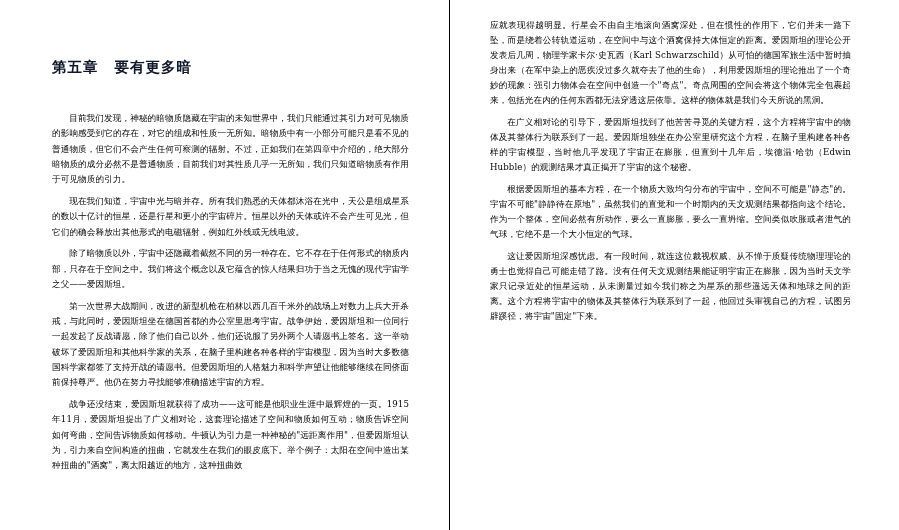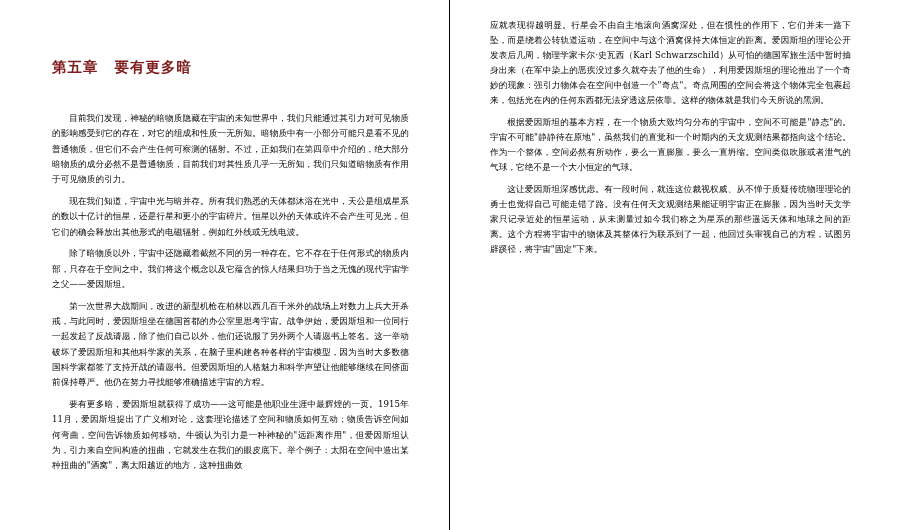--- a/index.html
+++ b/index.html
@@ -38,21 +38,21 @@
   .page-right {
     width: 449px;
     padding: 18px 48px 20px 40px;
   }
   .chapter-head {
     font-family: "DejaVu Serif", "Liberation Serif", serif;
     font-size: 14.5px;
     font-weight: bold;
     letter-spacing: 1px;
     margin: 0 0 34px 0;
-    color: #7f1d1d;
+    color: #0f172a;
   }
   .chapter-head .chap-num {
     margin-right: 16px;
   }
   p.body-text {
     font-family: "DejaVu Serif", "Liberation Serif", serif;
     font-size: 8.6px;
     line-height: 15.1px;
     text-align: justify;
     text-justify: inter-ideograph;
@@ -74,24 +74,25 @@
 <div class="book-spread">
 
   <div class="page page-left">
     <h1 class="chapter-head">
       <span class="chap-num">第五章</span><span class="chap-title">要有更多暗</span>
     </h1>
     <p class="body-text">目前我们发现，神秘的暗物质隐藏在宇宙的未知世界中，我们只能通过其引力对可见物质的影响感受到它的存在，对它的组成和性质一无所知。暗物质中有一小部分可能只是看不见的普通物质，但它们不会产生任何可察测的辐射。不过，正如我们在第四章中介绍的，绝大部分暗物质的成分必然不是普通物质，目前我们对其性质几乎一无所知，我们只知道暗物质有作用于可见物质的引力。</p>
     <p class="body-text">现在我们知道，宇宙中光与暗并存。所有我们熟悉的天体都沐浴在光中，天公是组成星系的数以十亿计的恒星，还是行星和更小的宇宙碎片。恒星以外的天体或许不会产生可见光，但它们的确会释放出其他形式的电磁辐射，例如红外线或无线电波。</p>
     <p class="body-text">除了暗物质以外，宇宙中还隐藏着截然不同的另一种存在。它不存在于任何形式的物质内部，只存在于空间之中。我们将这个概念以及它蕴含的惊人结果归功于当之无愧的现代宇宙学之父——爱因斯坦。</p>
     <p class="body-text">第一次世界大战期间，改进的新型机枪在柏林以西几百千米外的战场上对数力上兵大开杀戒，与此同时，爱因斯坦坐在德国首都的办公室里思考宇宙。战争伊始，爱因斯坦和一位同行一起发起了反战请愿，除了他们自己以外，他们还说服了另外两个人请愿书上签名。这一举动破坏了爱因斯坦和其他科学家的关系，在脑子里构建各种各样的宇宙模型，因为当时大多数德国科学家都签了支持开战的请愿书。但爱因斯坦的人格魅力和科学声望让他能够继续在同侪面前保持尊严。他仍在努力寻找能够准确描述宇宙的方程。</p>
-    <p class="body-text">要有更多暗，爱因斯坦就获得了成功——这可能是他职业生涯中最辉煌的一页。1915年11月，爱因斯坦提出了广义相对论，这套理论描述了空间和物质如何互动；物质告诉空间如何弯曲，空间告诉物质如何移动。牛顿认为引力是一种神秘的"远距离作用"，但爱因斯坦认为，引力来自空间构造的扭曲，它就发生在我们的眼皮底下。举个例子：太阳在空间中造出某种扭曲的"酒窝"，离太阳越近的地方，这种扭曲效</p>
+    <p class="body-text">战争还没结束，爱因斯坦就获得了成功——这可能是他职业生涯中最辉煌的一页。1915年11月，爱因斯坦提出了广义相对论，这套理论描述了空间和物质如何互动；物质告诉空间如何弯曲，空间告诉物质如何移动。牛顿认为引力是一种神秘的"远距离作用"，但爱因斯坦认为，引力来自空间构造的扭曲，它就发生在我们的眼皮底下。举个例子：太阳在空间中造出某种扭曲的"酒窝"，离太阳越近的地方，这种扭曲效</p>
   </div>
 
   <div class="gutter"></div>
 
   <div class="page page-right">
     <p class="body-text">应就表现得越明显。行星会不由自主地滚向酒窝深处，但在惯性的作用下，它们并未一路下坠，而是绕着公转轨道运动，在空间中与这个酒窝保持大体恒定的距离。爱因斯坦的理论公开发表后几周，物理学家卡尔·史瓦西（Karl Schwarzschild）从可怕的德国军旅生活中暂时抽身出来（在军中染上的恶疾没过多久就夺去了他的生命），利用爱因斯坦的理论推出了一个奇妙的现象：强引力物体会在空间中创造一个"奇点"。奇点周围的空间会将这个物体完全包裹起来，包括光在内的任何东西都无法穿透这层依靠。这样的物体就是我们今天所说的黑洞。</p>
+    <p class="body-text">在广义相对论的引导下，爱因斯坦找到了他苦苦寻觅的关键方程，这个方程将宇宙中的物体及其整体行为联系到了一起。爱因斯坦独坐在办公室里研究这个方程，在脑子里构建各种各样的宇宙模型，当时他几乎发现了宇宙正在膨胀，但直到十几年后，埃德温·哈勃（Edwin Hubble）的观测结果才真正揭开了宇宙的这个秘密。</p>
     <p class="body-text">根据爱因斯坦的基本方程，在一个物质大致均匀分布的宇宙中，空间不可能是"静态"的。宇宙不可能"静静待在原地"，虽然我们的直觉和一个时期内的天文观测结果都指向这个结论。作为一个整体，空间必然有所动作，要么一直膨胀，要么一直坍缩。空间类似吹胀或者泄气的气球，它绝不是一个大小恒定的气球。</p>
     <p class="body-text">这让爱因斯坦深感忧虑。有一段时间，就连这位裁视权威、从不惮于质疑传统物理理论的勇士也觉得自己可能走错了路。没有任何天文观测结果能证明宇宙正在膨胀，因为当时天文学家只记录近处的恒星运动，从未测量过如今我们称之为星系的那些遥远天体和地球之间的距离。这个方程将宇宙中的物体及其整体行为联系到了一起，他回过头审视自己的方程，试图另辟蹊径，将宇宙"固定"下来。</p>
   </div>
 
 </div>
 
 </body></html>

